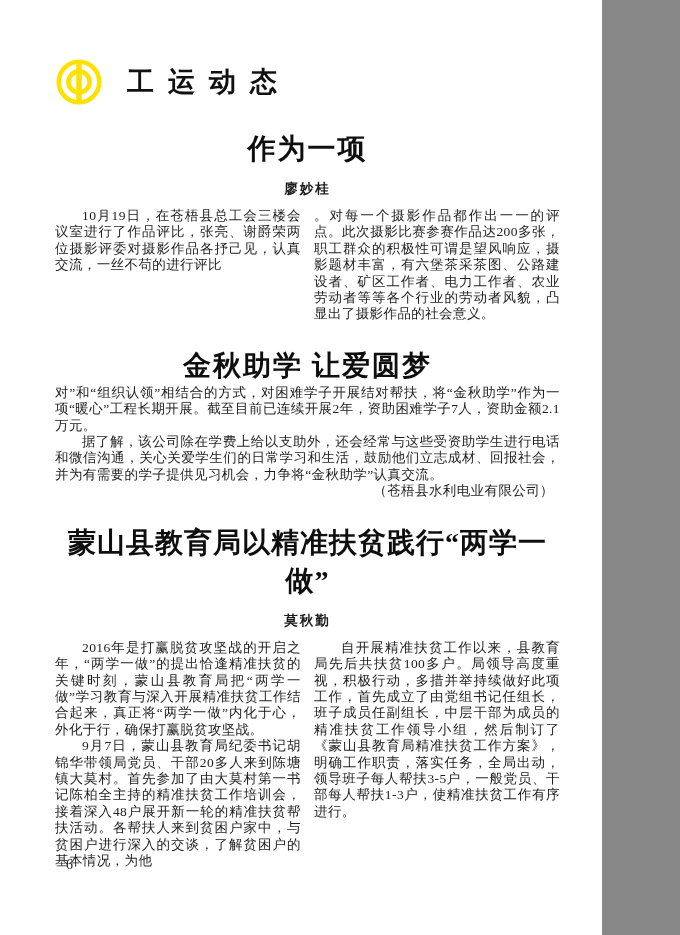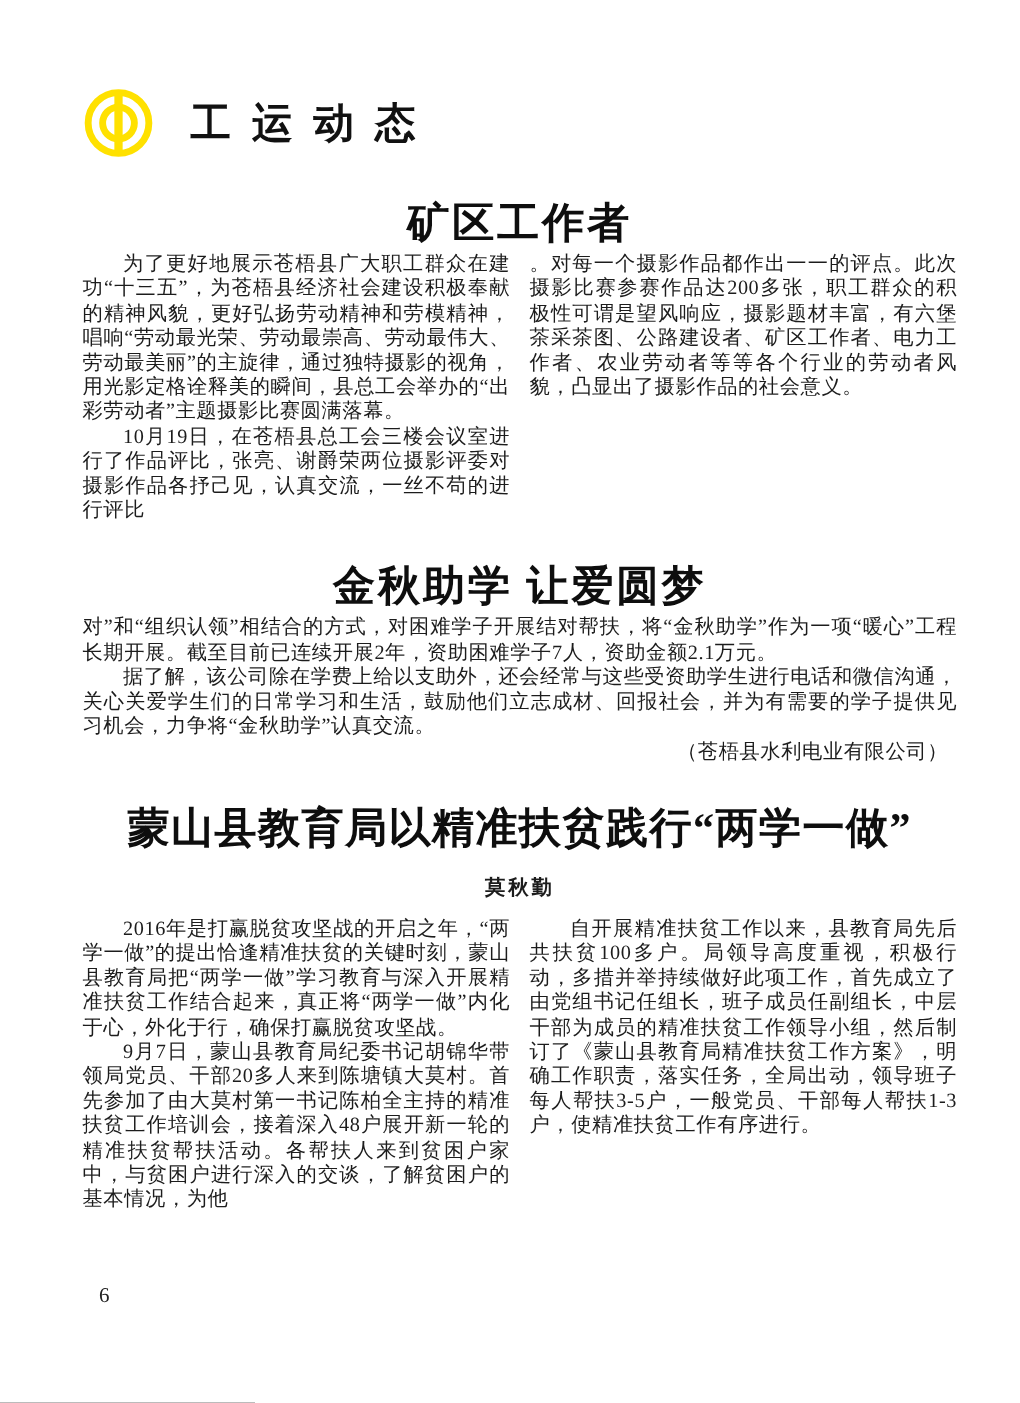--- a/index.html
+++ b/index.html
@@ -1,18 +1,18 @@
 <!DOCTYPE html>
 <html><head>
 <meta charset="utf-8">
 <style>
   html,body{margin:0;padding:0;background:#888;}
   .page{
     position:relative;
-    width:680px;height:935px;
+    width:602px;height:935px;
     background:#ffffff;
     font-family:"Liberation Serif","DejaVu Serif",serif;
     color:#1c1c1c;
     box-sizing:border-box;
     padding:58px 42px 0 55px;
     overflow:hidden;
   }
   
   .masthead{display:flex;align-items:center;height:48px;}
   .emblem{width:48px;height:46px;flex:0 0 auto;}
@@ -71,24 +71,24 @@
   <div class="masthead">
     <svg class="emblem" viewBox="0 0 100 100" aria-hidden="true">
       <circle cx="50" cy="50" r="44" fill="none" stroke="#ffe100" stroke-width="10"></circle>
       <circle cx="50" cy="50" r="23" fill="none" stroke="#ffe100" stroke-width="10"></circle>
       <rect x="44" y="4" width="12" height="92" fill="#ffe100"></rect>
     </svg>
     <div class="masthead-text">工运动态</div>
   </div>
 
   <div class="article">
-    <h1 class="art-title">矿区工作者</h1>
+    <h1 class="art-title">作为一项</h1>
+    <div class="art-author">廖妙桂</div>
     <div class="cols">
       <div class="col">
-        <p class="indent">为了更好地展示苍梧县广大职工群众在建功“十三五”，为苍梧县经济社会建设积极奉献的精神风貌，更好弘扬劳动精神和劳模精神，唱响“劳动最光荣、劳动最崇高、劳动最伟大、劳动最美丽”的主旋律，通过独特摄影的视角，用光影定格诠释美的瞬间，县总工会举办的“出彩劳动者”主题摄影比赛圆满落幕。</p>
         <p class="indent">10月19日，在苍梧县总工会三楼会议室进行了作品评比，张亮、谢爵荣两位摄影评委对摄影作品各抒己见，认真交流，一丝不苟的进行评比</p>
       </div>
       <div class="col">
         <p>。对每一个摄影作品都作出一一的评点。此次摄影比赛参赛作品达200多张，职工群众的积极性可谓是望风响应，摄影题材丰富，有六堡茶采茶图、公路建设者、矿区工作者、电力工作者、农业劳动者等等各个行业的劳动者风貌，凸显出了摄影作品的社会意义。</p>
       </div>
     </div>
   </div>
 
   <div class="article">
     <h1 class="art-title">金秋助学 让爱圆梦</h1>

